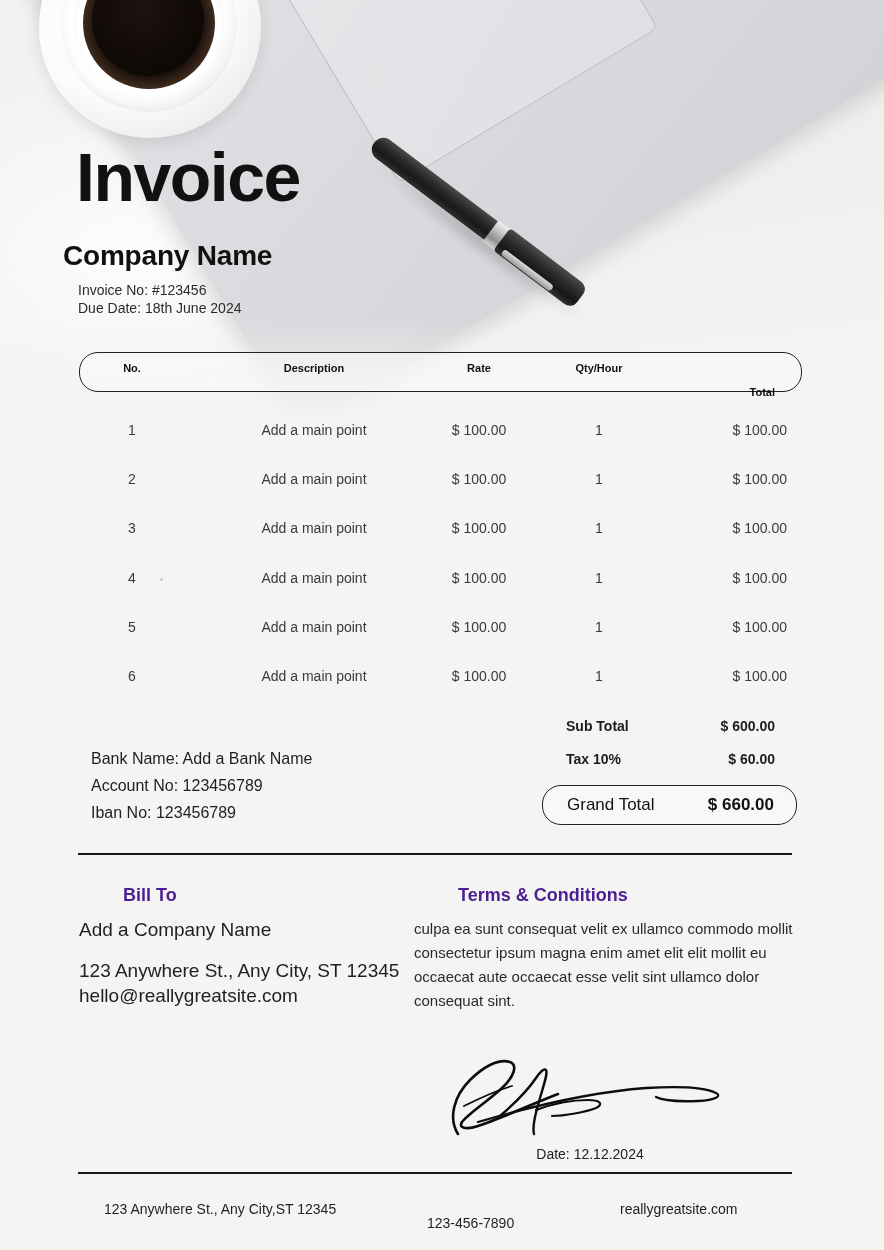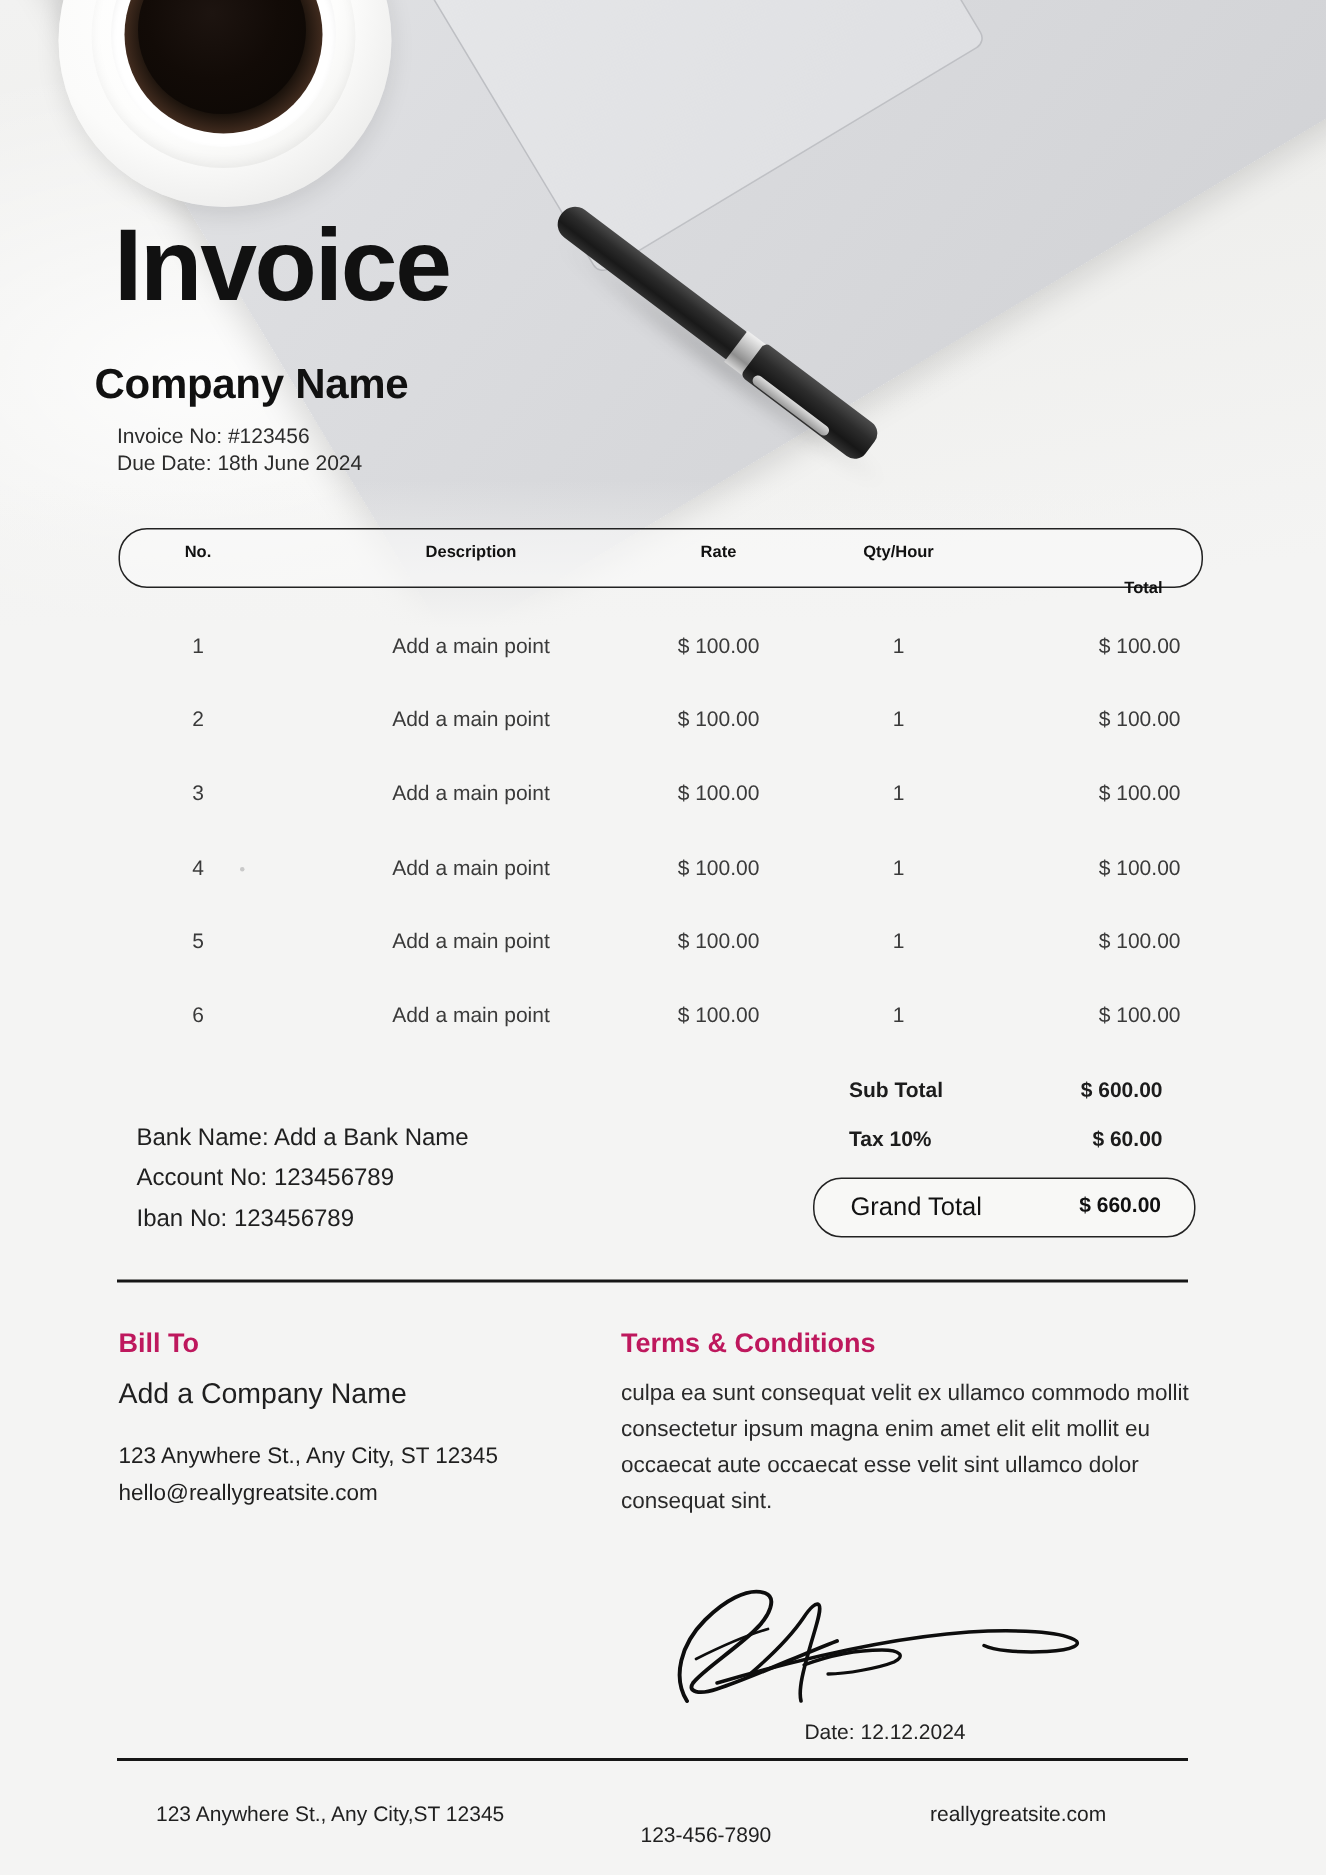--- a/index.html
+++ b/index.html
@@ -221,21 +221,21 @@
     border: 1.4px solid #222222;
     border-radius: 19px;
     background: rgba(250,250,249,0.6);
   }
   .grand-label {
     position: absolute; left: 24px; top: 9px;
     font-size: 17px; color: #111111;
   }
   .grand-value {
     position: absolute; right: 22px; top: 9px;
-    font-size: 14px; font-weight: bold; color: #111111;
+    font-size: 17px; font-weight: bold; color: #111111;
   }
 
   
   .bank {
     position: absolute;
     left: 91px; top: 745px;
     font-size: 16px;
     line-height: 27px;
     color: #1f1f1f;
   }
@@ -249,35 +249,36 @@
     background: #161616;
   }
   .divider.d1 { top: 853px; }
   .divider.d2 { top: 1172px; }
 
   
   .sec-title {
     position: absolute;
     font-size: 18px;
     font-weight: bold;
-    color: #be185d;
+    color: #4c1d95;
+    margin-left: 44px;
   }
   .billto-title { left: 79px; top: 885px; }
   .terms-title  { left: 414px; top: 885px; }
 
   .billto-company {
     position: absolute;
     left: 79px; top: 919px;
     font-size: 19px;
     color: #1f1f1f;
   }
   .billto-lines {
     position: absolute;
     left: 79px; top: 958px;
-    font-size: 15px;
+    font-size: 19px;
     line-height: 25px;
     color: #1f1f1f;
   }
   .terms-body {
     position: absolute;
     left: 414px; top: 917px;
     width: 380px;
     font-size: 15px;
     line-height: 24px;
     color: #2a2a2a;

